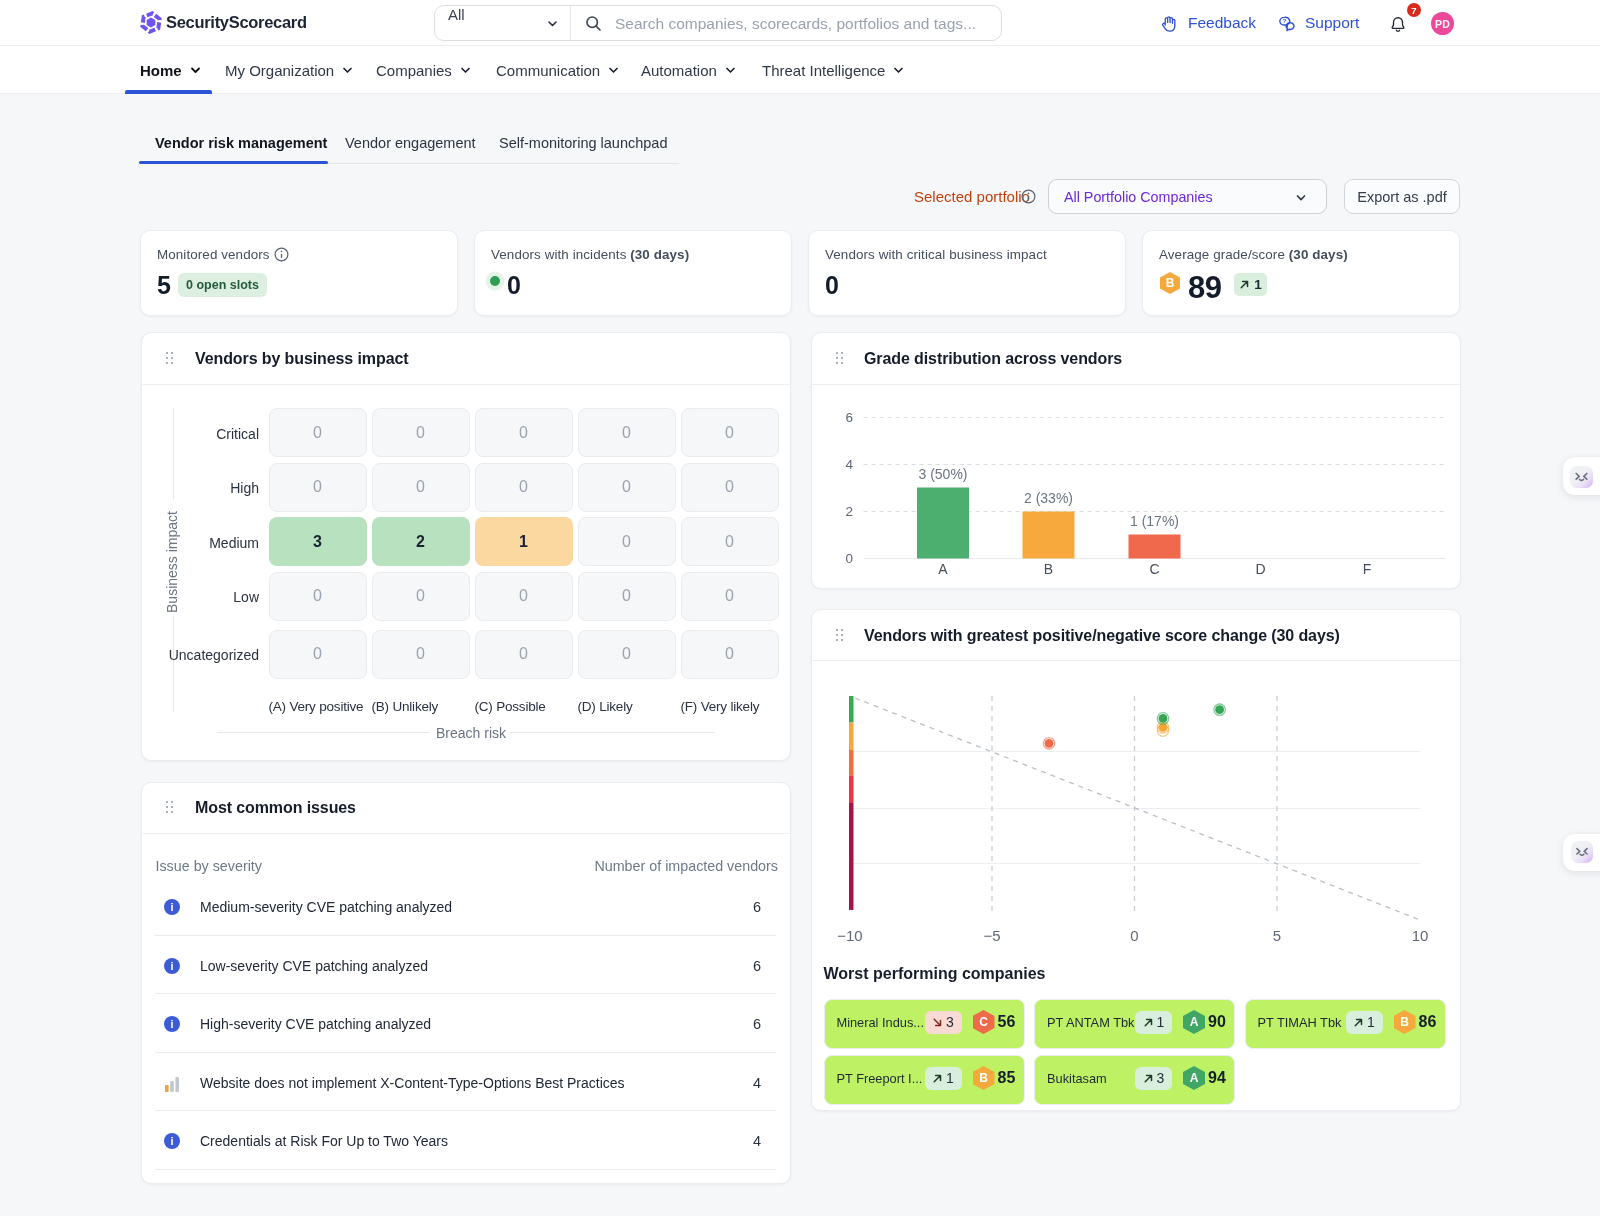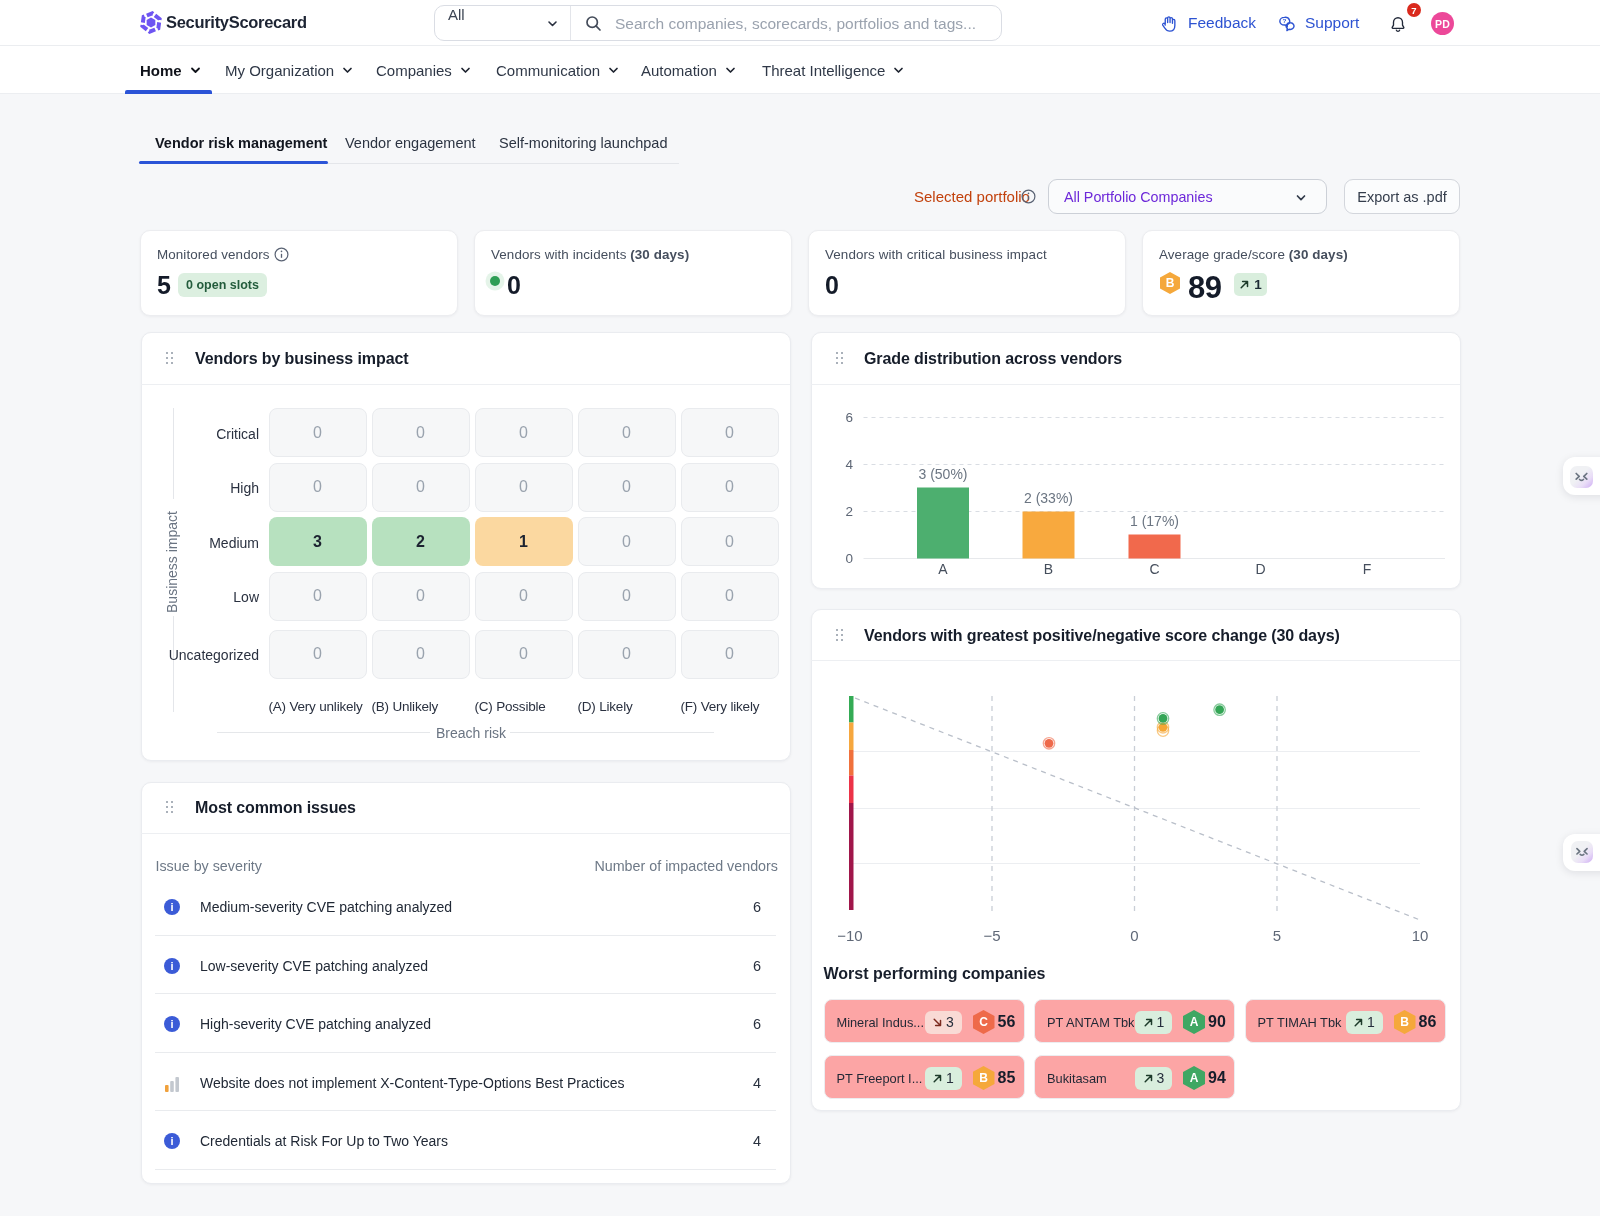--- a/index.html
+++ b/index.html
@@ -22,21 +22,21 @@
   .gbadge { position:absolute; display:flex; align-items:center; justify-content:center; gap:4px; background:#d9eedd; border-radius:5px; font-weight:700; color:#1d2b35; }
   .cell { position:absolute; width:98px; height:49px; border-radius:8px; display:flex; align-items:center; justify-content:center; font-size:16px; }
   .cell0 { background:#f6f7f8; border:1px solid #e9ebee; color:#9aa3ae; }
   .rowlab { position:absolute; font-size:14px; color:#2a3140; text-align:right; width:110px; }
   .collab { position:absolute; font-size:13.5px; letter-spacing:-0.2px; color:#2a3140; }
   .axisline { position:absolute; background:#e4e6ea; }
   .issrow-ic { position:absolute; width:16px; height:16px; border-radius:50%; background:#3b5bd7; color:#fff; font-size:11px; font-weight:700; display:flex; align-items:center; justify-content:center; }
   .isstext { position:absolute; font-size:14px; color:#212936; }
   .issnum { position:absolute; font-size:14.5px; color:#29313f; width:30px; text-align:right; }
   .isssep { position:absolute; left:155px; width:621px; height:1px; background:#e9ebee; }
-  .ccard { position:absolute; width:201px; height:44px; background:#fca5a5; border:1px solid #ecedf0; border-radius:8px; }
+  .ccard { position:absolute; width:201px; height:50px; background:#bef264; border:1px solid #ecedf0; border-radius:8px; }
   .ccard .nm { position:absolute; left:12px; top:0; height:44px; display:flex; align-items:center; font-size:12.8px; color:#1f2734; width:87px; overflow:hidden; white-space:nowrap; }
   .cbadge { position:absolute; left:100px; top:10.5px; width:37px; height:23px; border-radius:6px; display:flex; align-items:center; justify-content:center; gap:3px; font-size:14px; color:#262e3c; }
   .chex { position:absolute; left:148px; top:10px; width:22px; height:24px; font-size:12px; }
   .cscore { position:absolute; left:173px; top:0; height:44px; display:flex; align-items:center; font-size:16px; font-weight:700; color:#161d2b; }
 </style>
 </head>
 <body>
 
 <div class="hdr"></div>
 <svg class="abs" style="left:140px; top:11px;" width="22" height="23" viewBox="0 0 22 23">
@@ -187,21 +187,21 @@
 <div class="cell cell0" style="left:371.5px; top:571.5px;">0</div>
 <div class="cell cell0" style="left:474.5px; top:571.5px;">0</div>
 <div class="cell cell0" style="left:577.5px; top:571.5px;">0</div>
 <div class="cell cell0" style="left:680.5px; top:571.5px;">0</div>
 <div class="cell cell0" style="left:268.5px; top:629.5px;">0</div>
 <div class="cell cell0" style="left:371.5px; top:629.5px;">0</div>
 <div class="cell cell0" style="left:474.5px; top:629.5px;">0</div>
 <div class="cell cell0" style="left:577.5px; top:629.5px;">0</div>
 <div class="cell cell0" style="left:680.5px; top:629.5px;">0</div>
 
-<div class="collab" style="left:268.5px; top:699px;">(A) Very unlikely</div>
+<div class="collab" style="left:268.5px; top:699px;">(A) Very positive</div>
 <div class="collab" style="left:371.5px; top:699px;">(B) Unlikely</div>
 <div class="collab" style="left:474.5px; top:699px;">(C) Possible</div>
 <div class="collab" style="left:577.5px; top:699px;">(D) Likely</div>
 <div class="collab" style="left:680.5px; top:699px;">(F) Very likely</div>
 <div class="axisline" style="left:217px; top:731.5px; width:213px; height:1px; background:#e5e7ea;"></div>
 <div class="axisline" style="left:510px; top:731.5px; width:204px; height:1px; background:#e5e7ea;"></div>
 <div class="abs" style="left:436px; top:725px; font-size:14px; color:#6a7482;">Breach risk</div>
 
 <div class="panel" style="left:810.5px; top:332px; width:650px; height:257px;"></div>
 <div class="dots" style="left:836px; top:352px;">

